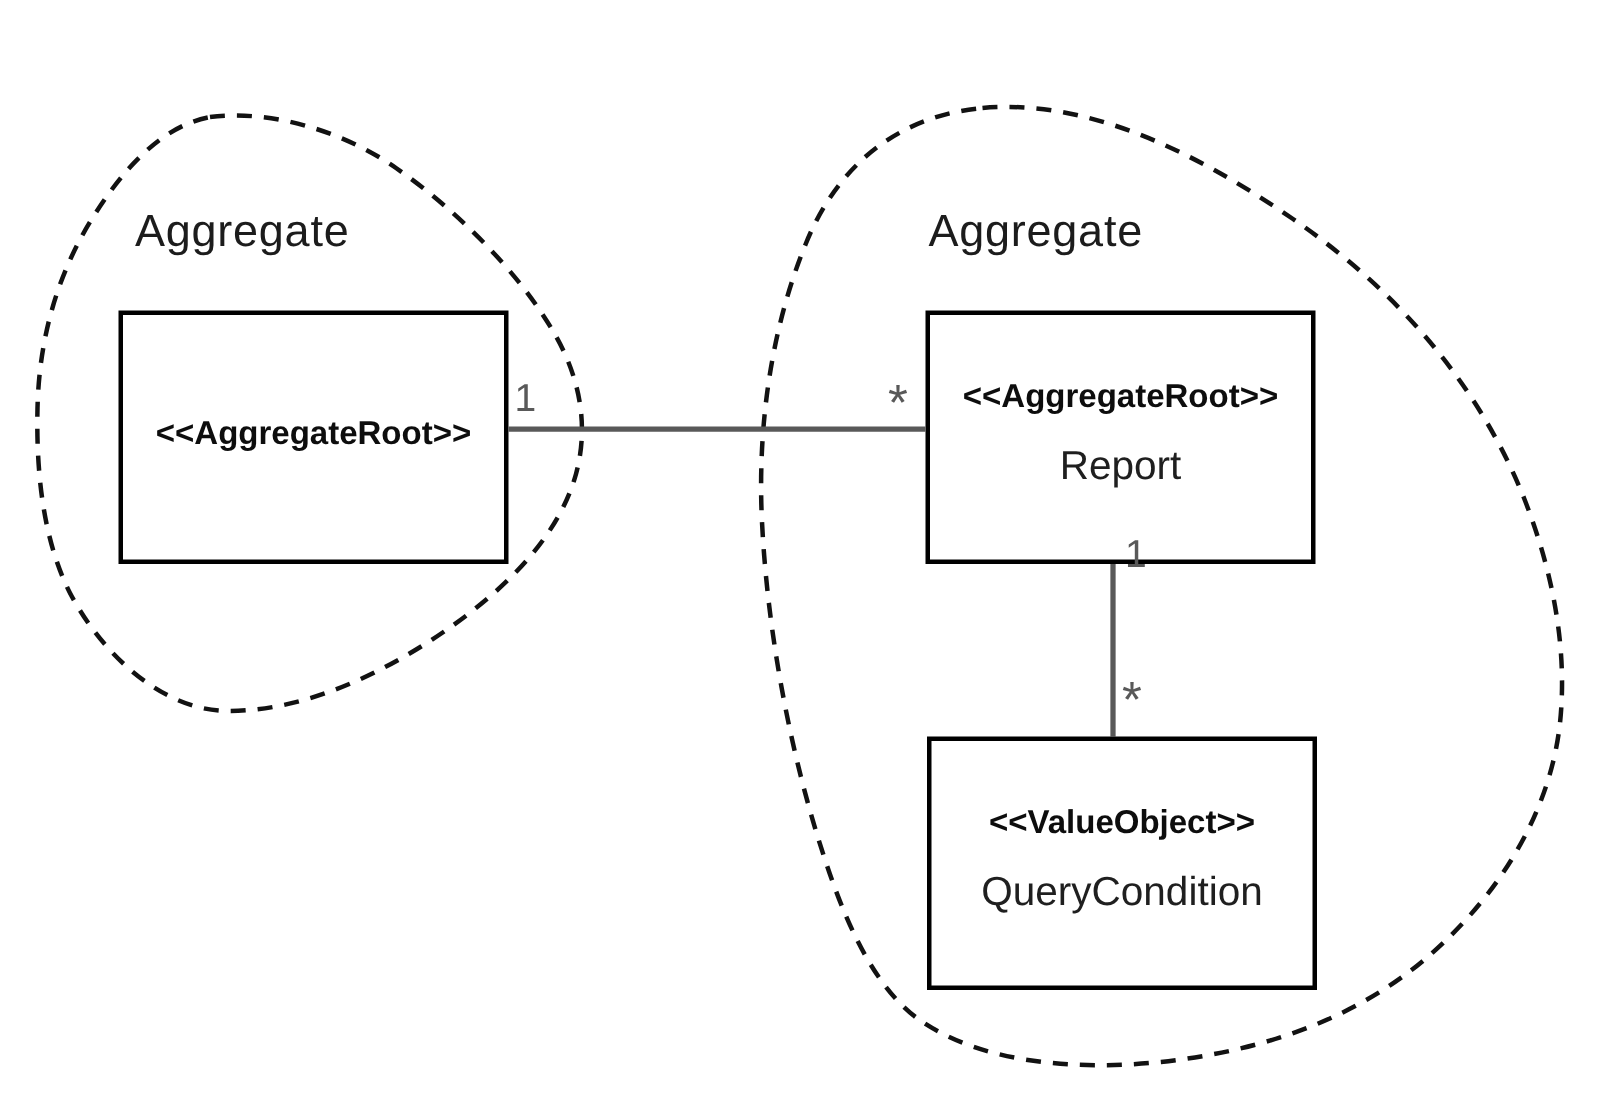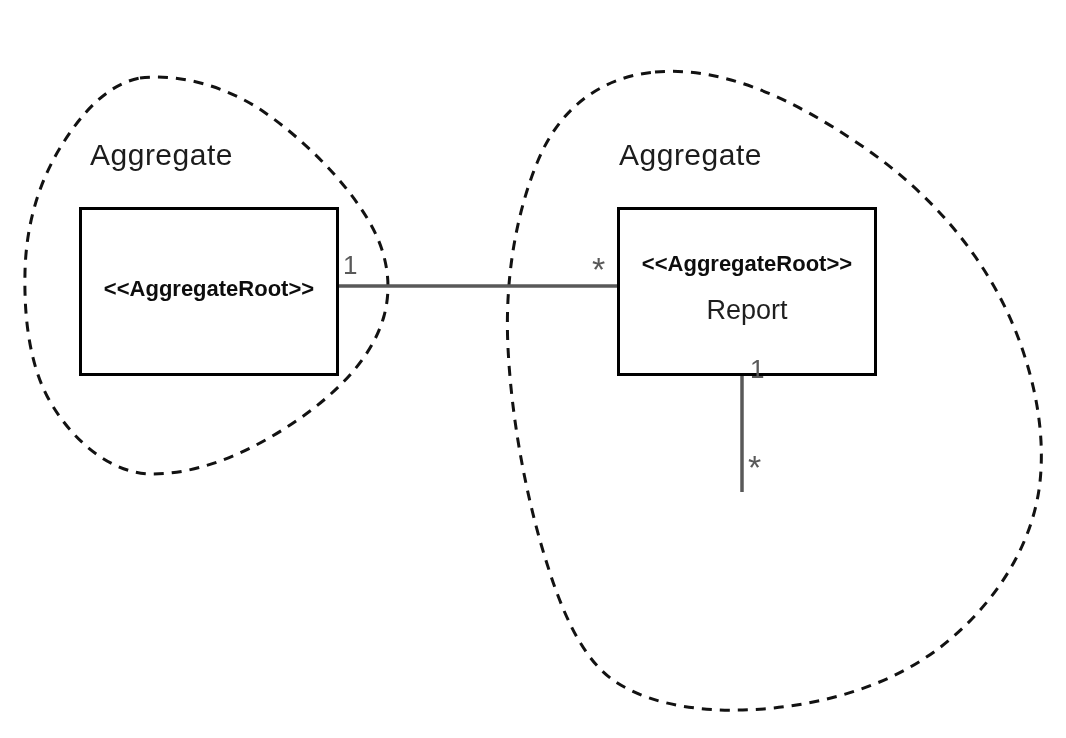--- a/index.html
+++ b/index.html
@@ -121,20 +121,24 @@
 
   <div class="uml-box" style="left:79px; top:207px;">
     <div class="stereotype">&lt;&lt;AggregateRoot&gt;&gt;</div>
   </div>
 
   <div class="uml-box" style="left:617px; top:207px;">
     <div class="stereotype">&lt;&lt;AggregateRoot&gt;&gt;</div>
     <div class="class-name">Report</div>
   </div>
 
+  <div class="uml-box" style="left:618px; top:491px;">
+    <div class="stereotype">&lt;&lt;ValueObject&gt;&gt;</div>
+    <div class="class-name">QueryCondition</div>
+  </div>
 
   <div class="multiplicity" style="left:343px; top:252px;">1</div>
   <div class="multiplicity star" style="left:592px; top:252px;">*</div>
 
   <div class="multiplicity" style="left:750px; top:356px;">1</div>
   <div class="multiplicity star" style="left:748px; top:450px;">*</div>
 
 </div>
 
 </body></html>

